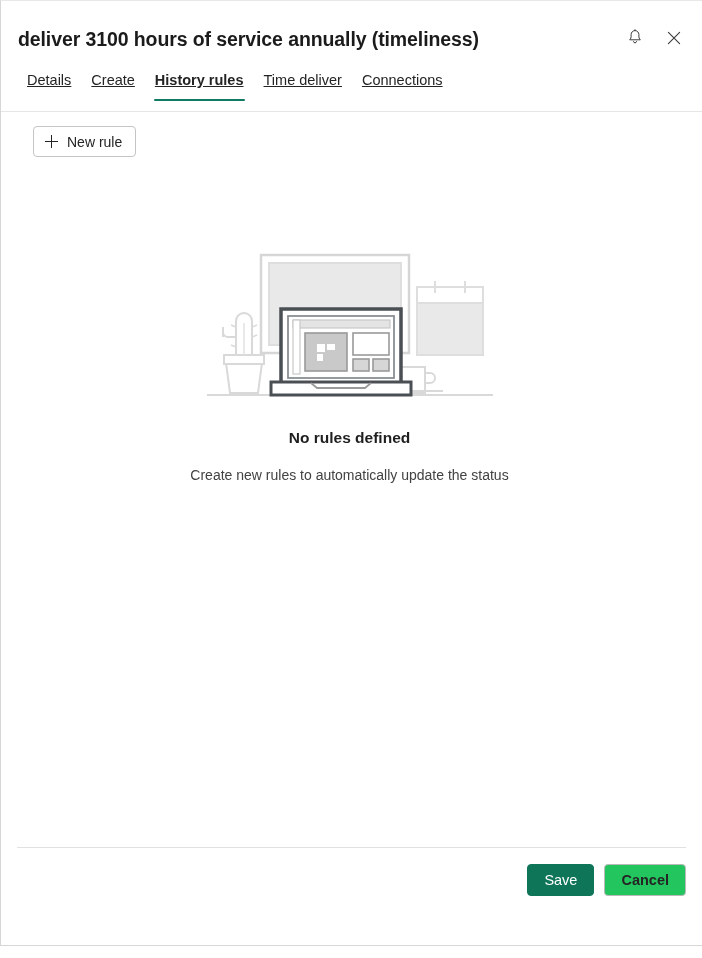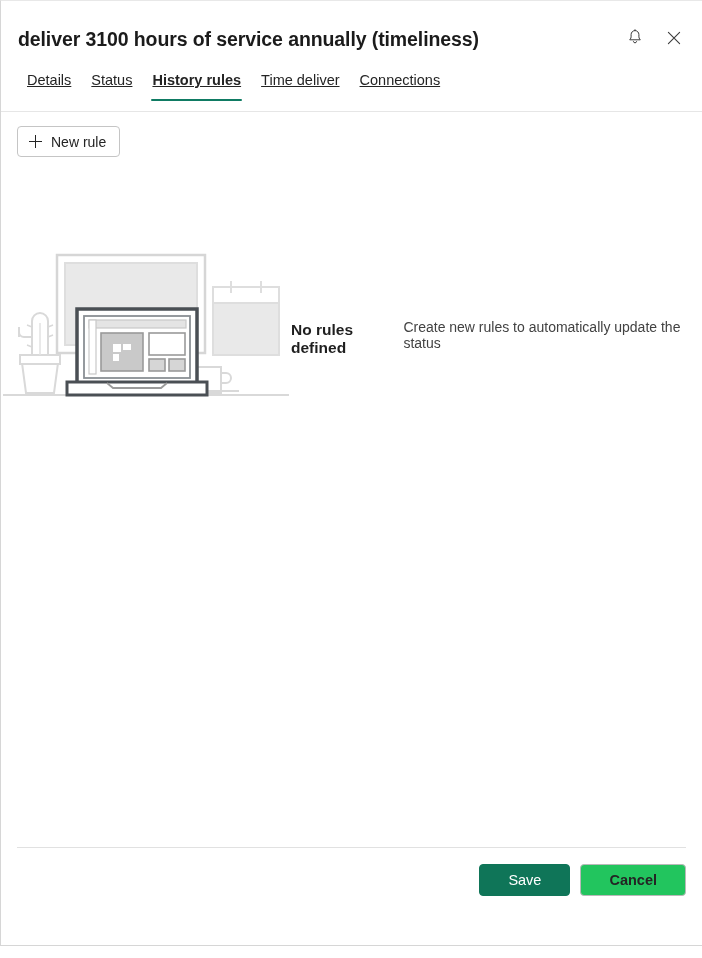--- a/index.html
+++ b/index.html
@@ -95,21 +95,21 @@
     right: 9px;
     bottom: 0;
     height: 2.5px;
     border-radius: 2px;
     background: #0f7b63;
   }
 
   
   .toolbar {
     flex: 0 0 auto;
-    padding: 14px 0 0 16px;
+    padding: 14px 0 0 32px;
   }
   .new-rule-btn {
     display: inline-flex;
     align-items: center;
     gap: 9px;
     height: 31px;
     padding: 0 13px 0 11px;
     background: #ffffff;
     border: 1px solid #c5c5c5;
     border-radius: 4px;
@@ -138,21 +138,21 @@
     flex: 1 1 auto;
     position: relative;
     min-height: 0;
   }
   .empty-state {
     position: absolute;
     left: 0;
     right: 4px;
     top: 92px;
     display: flex;
-    flex-direction: row;
+    flex-direction: column;
     align-items: center;
   }
   .illustration { width: 290px; height: 152px; }
   .empty-title {
     margin-top: 28px;
     font-size: 15.5px;
     font-weight: 700;
     color: #1f1f1f;
   }
   .empty-sub {
@@ -170,21 +170,21 @@
     height: 98px;
     box-sizing: border-box;
     display: flex;
     justify-content: flex-end;
     align-items: flex-start;
     gap: 10px;
   }
   .btn {
     height: 32px;
     min-width: 62px;
-    padding: 0 28px;
+    padding: 0 16px;
     border-radius: 4px;
     font-family: inherit;
     font-size: 14.5px;
     cursor: pointer;
     box-sizing: border-box;
   }
   .btn-primary {
     background: #0f7558;
     border: 1px solid #0f7558;
     color: #ffffff;
@@ -218,21 +218,21 @@
           <svg width="14" height="14" viewBox="0 0 14 14" aria-hidden="true">
             <path d="M1.4 1.4 L12.6 12.6 M12.6 1.4 L1.4 12.6" stroke="#3b3b3b" stroke-width="1.1" stroke-linecap="round"></path>
           </svg>
         </span>
       </button>
     </div>
   </div>
 
   <div class="tabstrip">
     <button class="tab">Details</button>
-    <button class="tab">Status</button>
+    <button class="tab">Create</button>
     <button class="tab active">History rules</button>
     <button class="tab">Time deliver</button>
     <button class="tab">Connections</button>
   </div>
 
   <div class="toolbar">
     <button class="new-rule-btn">
       <span class="plus-ico"></span>
       <span>New rule</span>
     </button>

